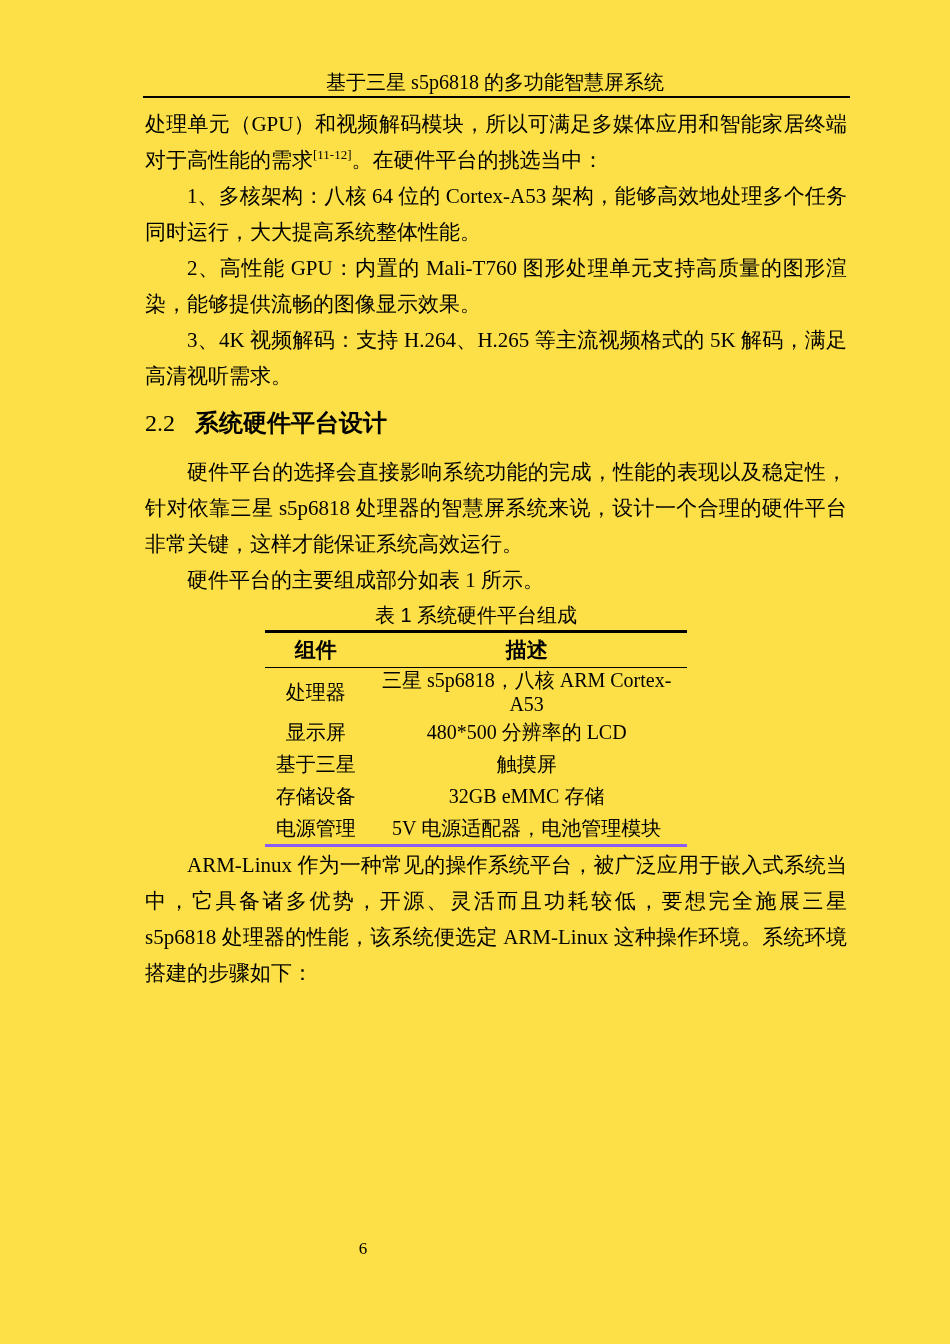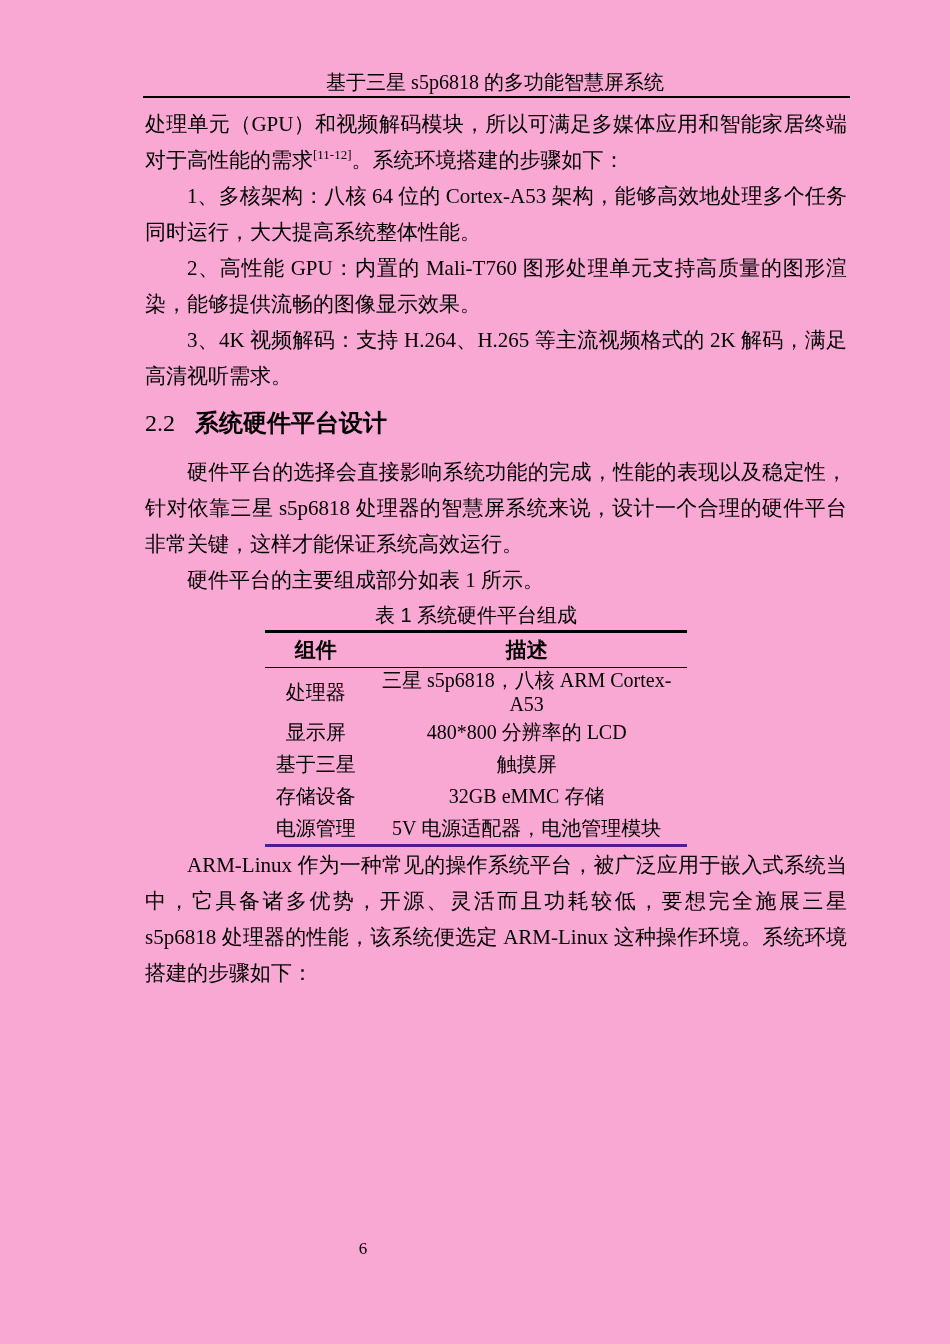--- a/index.html
+++ b/index.html
@@ -4,21 +4,21 @@
 <style>
   html, body {
     margin: 0;
     padding: 0;
     background: #ffffff;
   }
   .page {
     position: relative;
     width: 950px;
     height: 1344px;
-    background: #f9a8d4;
+    background: #fde047;
     color: #000000;
     font-family: "Liberation Serif", "DejaVu Serif", serif;
     overflow: hidden;
   }
   
   .running-head {
     position: absolute;
     top: 70px;
     left: 145px;
     width: 700px;
@@ -88,21 +88,21 @@
     text-align: center;
     font-family: "Liberation Sans", "DejaVu Sans", sans-serif;
     font-weight: normal;
     font-size: 20px;
     line-height: 30px;
   }
   table.hw-table {
     width: 100%;
     border-collapse: collapse;
     border-top: 3px solid #000000;
-    border-bottom: 3px solid #4c1d95;
+    border-bottom: 3px solid #8b5cf6;
     font-size: 20px;
     line-height: 24px;
   }
   table.hw-table th {
     font-family: "Liberation Sans", "DejaVu Sans", sans-serif;
     font-weight: bold;
     font-size: 21px;
     text-align: center;
     height: 34px;
     padding: 0;
@@ -130,25 +130,25 @@
 </head>
 <body>
 
 <div class="page">
 
   <div class="running-head">基于三星 s5p6818 的多功能智慧屏系统</div>
   <div class="header-rule"></div>
 
   <div class="content">
 
-    <p class="body-par no-indent"><span>处理单元（GPU）和视频解码模块，所以可满足多媒体应用和智能家居终端对于高性能的需求</span><sup class="ref">[11-12]</sup><span>。系统环境搭建的步骤如下：</span></p>
+    <p class="body-par no-indent"><span>处理单元（GPU）和视频解码模块，所以可满足多媒体应用和智能家居终端对于高性能的需求</span><sup class="ref">[11-12]</sup><span>。在硬件平台的挑选当中：</span></p>
 
     <p class="body-par">1、多核架构：八核 64 位的 Cortex-A53 架构，能够高效地处理多个任务同时运行，大大提高系统整体性能。</p>
     <p class="body-par">2、高性能 GPU：内置的 Mali-T760 图形处理单元支持高质量的图形渲染，能够提供流畅的图像显示效果。</p>
-    <p class="body-par">3、4K 视频解码：支持 H.264、H.265 等主流视频格式的 2K 解码，满足高清视听需求。</p>
+    <p class="body-par">3、4K 视频解码：支持 H.264、H.265 等主流视频格式的 5K 解码，满足高清视听需求。</p>
 
     <h2 class="section-heading"><span class="hnum">2.2</span><span class="hzh">系统硬件平台设计</span></h2>
 
     <p class="body-par">硬件平台的选择会直接影响系统功能的完成，性能的表现以及稳定性，针对依靠三星 s5p6818 处理器的智慧屏系统来说，设计一个合理的硬件平台非常关键，这样才能保证系统高效运行。</p>
     <p class="body-par">硬件平台的主要组成部分如表 1 所示。</p>
 
     <div class="table-wrap">
       <div class="table-caption">表 1 系统硬件平台组成</div>
       <table class="hw-table">
         <thead>
@@ -157,21 +157,21 @@
             <th class="col-description">描述</th>
           </tr>
         </thead>
         <tbody>
             <tr>
               <td>处理器</td>
               <td>三星 s5p6818，八核 ARM Cortex-A53</td>
             </tr>
             <tr>
               <td>显示屏</td>
-              <td>480*800 分辨率的 LCD</td>
+              <td>480*500 分辨率的 LCD</td>
             </tr>
             <tr>
               <td>基于三星</td>
               <td>触摸屏</td>
             </tr>
             <tr>
               <td>存储设备</td>
               <td>32GB eMMC 存储</td>
             </tr>
             <tr>

